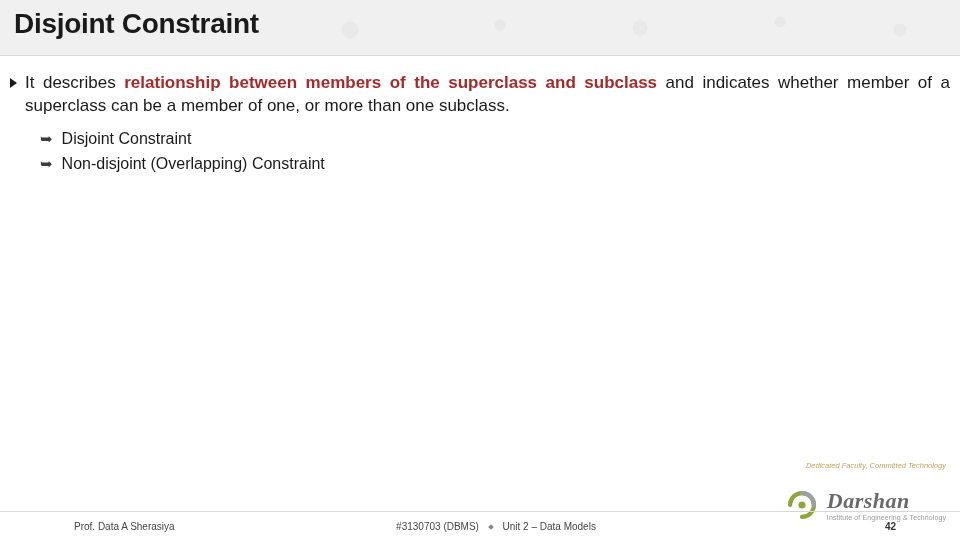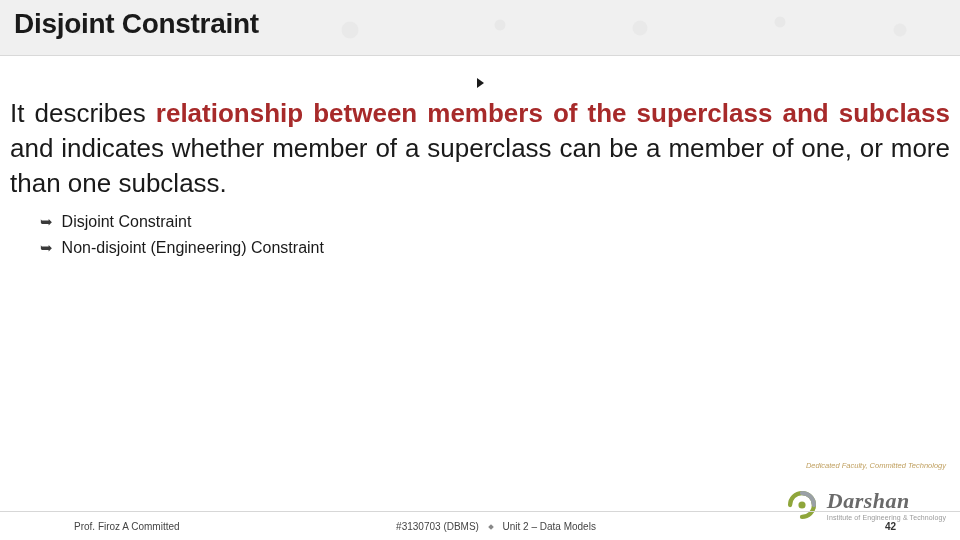--- a/index.html
+++ b/index.html
@@ -34,24 +34,23 @@
     letter-spacing: -0.3px;
     z-index: 2;
   }
 
   .content {
     position: absolute; top: 72px; left: 10px; right: 10px;
     color: #1a1a1a;
   }
 
   .bullet-1 {
-    display: flex; align-items: center; gap: 8px;
-    font-size: 26px; line-height: 1.35; margin-bottom: 10px;
+    display: flex; align-items: flex-start; gap: 8px;
+    font-size: 17px; line-height: 1.35; margin-bottom: 10px;
     text-align: justify;
-    flex-direction: column;
   }
   .bullet-1 .tri {
     flex: 0 0 auto; margin-top: 6px;
     width: 0; height: 0;
     border-top: 5px solid transparent;
     border-bottom: 5px solid transparent;
     border-left: 7px solid #1a1a1a;
   }
   .bullet-1 .txt { flex: 1 1 auto; }
   .bold-red { color: #A72A2A; font-weight: 700; }
@@ -121,21 +120,21 @@
     </div>
 
 
     <div class="bullet-2">
       <span class="arrow">➥</span>
       <span>Disjoint Constraint</span>
     </div>
 
     <div class="bullet-2">
       <span class="arrow">➥</span>
-      <span>Non-disjoint (Engineering) Constraint</span>
+      <span>Non-disjoint (Overlapping) Constraint</span>
     </div>
 
   </div>
 
   <div class="logo-tag">Dedicated Faculty, Committed Technology</div>
   <div class="logo">
     <span class="logo-mark">
       <svg viewBox="0 0 40 40">
         <path d="M6 20 A14 14 0 1 1 20 34" fill="none" stroke="#8fa63b" stroke-width="5" stroke-linecap="round"></path>
         <path d="M20 6 A14 14 0 0 1 34 20" fill="none" stroke="#9aa0a6" stroke-width="5" stroke-linecap="round"></path>
@@ -143,21 +142,21 @@
       </svg>
     </span>
     <span class="logo-text">
       <span class="big">Darshan</span>
       <span class="small">Institute of Engineering &amp; Technology</span>
     </span>
   </div>
 
   <div class="footer-rule"></div>
   <div class="footer">
-    <span class="prof">Prof. Firoz A Committed</span>
+    <span class="prof">Prof. Data A Sherasiya</span>
     <span class="mid">
       <span>#3130703 (DBMS)</span>
       <span class="diamond"></span>
       <span>Unit 2 – Data Models</span>
     </span>
     <span class="page">42</span>
   </div>
 
 </div>
 

